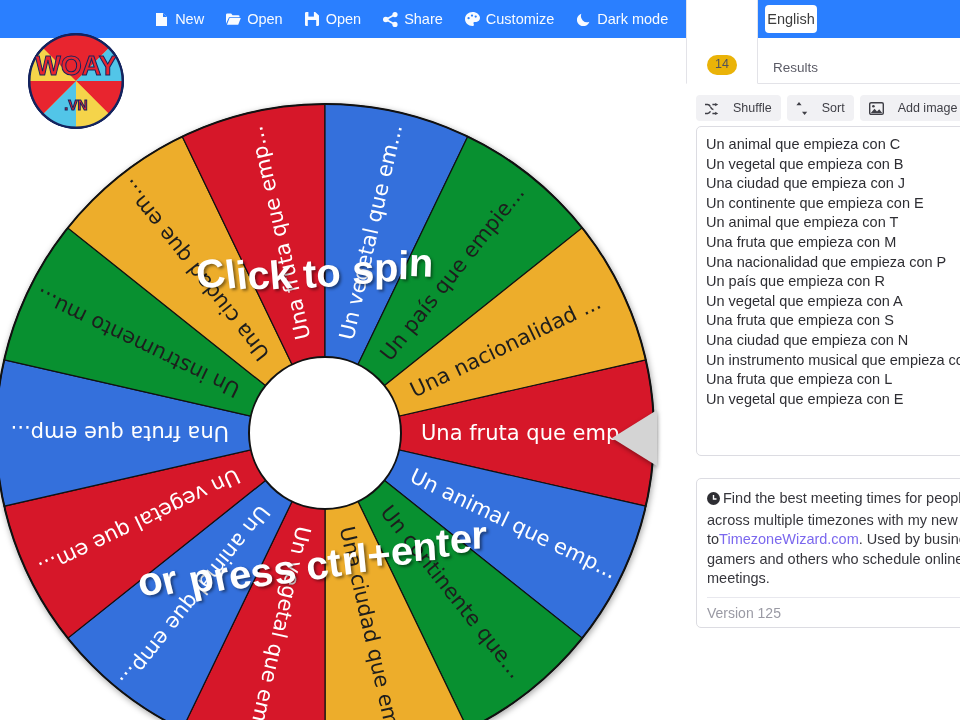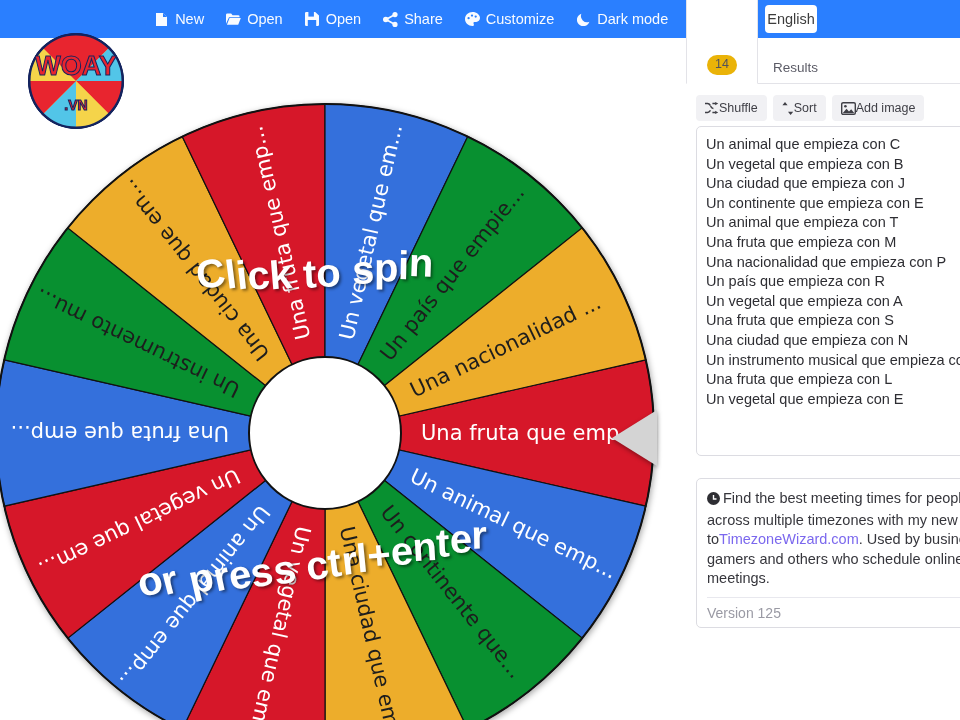--- a/index.html
+++ b/index.html
@@ -180,21 +180,21 @@
     left: 0; top: 45px;
     width: 300px; height: 1px;
     background: #e3e3e8;
   }
 
   #tool-row {
     position: absolute; left: 10px; top: 57px;
     display: flex; gap: 6px;
   }
   .mini-btn {
-    display: flex; align-items: center; gap: 0;
+    display: flex; align-items: flex-end; gap: 14px;
     background: #f1f1f4;
     color: #3f3f46;
     font-size: 12.5px;
     border-radius: 4px;
     padding: 6px 9px;
     cursor: pointer;
     white-space: nowrap;
   }
   .mini-btn svg { display: block; }
 

